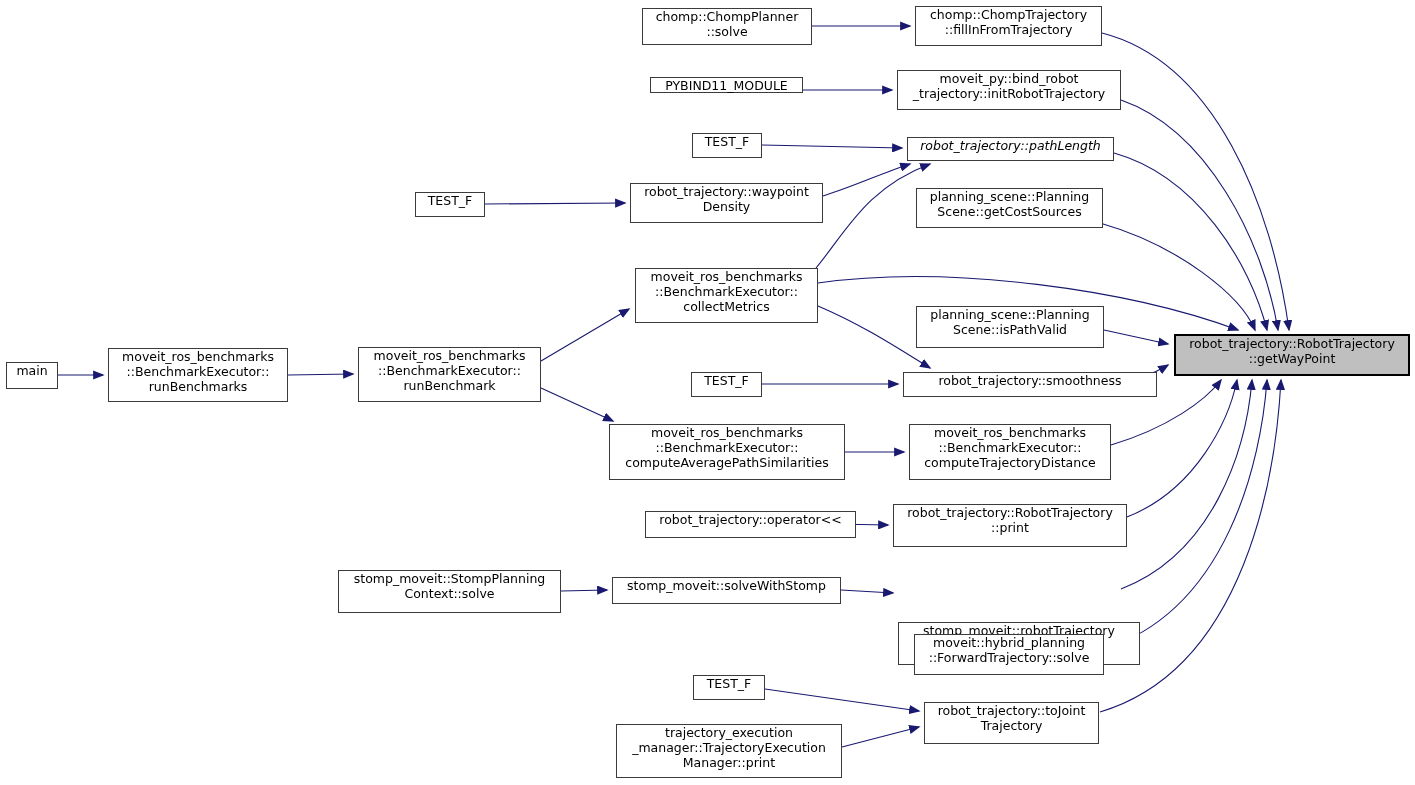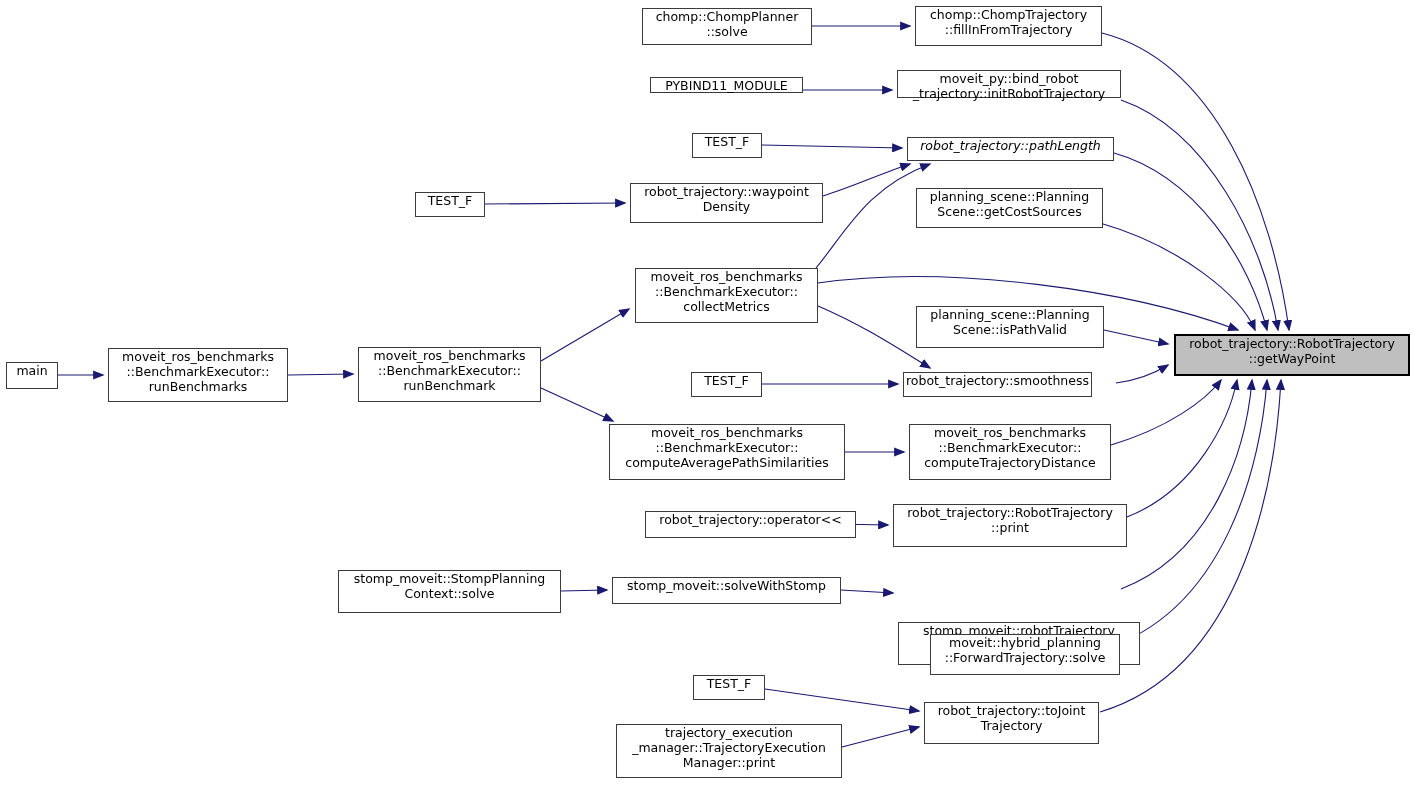--- a/index.html
+++ b/index.html
@@ -73,21 +73,21 @@
         <path d="M842,747 L919,727" class="edge" stroke="#191970" marker-end="url(#arrowhead)"></path>
         <path d="M1100,712 C1247,668 1276,472 1281,380" class="edge" stroke="#191970" marker-end="url(#arrowhead)"></path>
       </g>
   </svg>
   <div id="nodes-layer">
       <div class="node" style="left: 642px; top: 8px; width: 170px; height: 37px;"><span>chomp::ChompPlanner
 ::solve</span></div>
       <div class="node" style="left: 915px; top: 6px; width: 187px; height: 40px;"><span>chomp::ChompTrajectory
 ::fillInFromTrajectory</span></div>
       <div class="node" style="left: 650px; top: 77px; width: 153px; height: 16px;"><span>PYBIND11_MODULE</span></div>
-      <div class="node" style="left: 897px; top: 70px; width: 224px; height: 28px;"><span>moveit_py::bind_robot
+      <div class="node" style="left: 897px; top: 70px; width: 224px; height: 40px;"><span>moveit_py::bind_robot
 _trajectory::initRobotTrajectory</span></div>
       <div class="node" style="left: 692px; top: 133px; width: 70px; height: 25px;"><span>TEST_F</span></div>
       <div class="node" style="left: 907px; top: 137px; width: 207px; height: 24px; font-style: italic;"><span>robot_trajectory::pathLength</span></div>
       <div class="node" style="left: 415px; top: 192px; width: 70px; height: 25px;"><span>TEST_F</span></div>
       <div class="node" style="left: 630px; top: 183px; width: 193px; height: 40px;"><span>robot_trajectory::waypoint
 Density</span></div>
       <div class="node" style="left: 916px; top: 188px; width: 187px; height: 40px;"><span>planning_scene::Planning
 Scene::getCostSources</span></div>
       <div class="node" style="left: 635px; top: 268px; width: 183px; height: 55px;"><span>moveit_ros_benchmarks
 ::BenchmarkExecutor::
@@ -97,36 +97,36 @@
       <div class="node target" style="left: 1174px; top: 334px; width: 236px; height: 42px;"><span>robot_trajectory::RobotTrajectory
 ::getWayPoint</span></div>
       <div class="node" style="left: 6px; top: 362px; width: 52px; height: 27px;"><span>main</span></div>
       <div class="node" style="left: 108px; top: 348px; width: 180px; height: 54px;"><span>moveit_ros_benchmarks
 ::BenchmarkExecutor::
 runBenchmarks</span></div>
       <div class="node" style="left: 358px; top: 347px; width: 183px; height: 55px;"><span>moveit_ros_benchmarks
 ::BenchmarkExecutor::
 runBenchmark</span></div>
       <div class="node" style="left: 691px; top: 372px; width: 71px; height: 25px;"><span>TEST_F</span></div>
-      <div class="node" style="left: 903px; top: 372px; width: 189px; height: 25px;"><span>robot_trajectory::smoothness</span></div>
+      <div class="node" style="left: 903px; top: 372px; width: 254px; height: 25px;"><span>robot_trajectory::smoothness</span></div>
       <div class="node" style="left: 609px; top: 424px; width: 236px; height: 56px;"><span>moveit_ros_benchmarks
 ::BenchmarkExecutor::
 computeAveragePathSimilarities</span></div>
       <div class="node" style="left: 909px; top: 424px; width: 202px; height: 56px;"><span>moveit_ros_benchmarks
 ::BenchmarkExecutor::
 computeTrajectoryDistance</span></div>
       <div class="node" style="left: 621px; top: 511px; width: 211px; height: 27px; margin-left: 24px;"><span>robot_trajectory::operator&lt;&lt;</span></div>
       <div class="node" style="left: 893px; top: 504px; width: 234px; height: 43px;"><span>robot_trajectory::RobotTrajectory
 ::print</span></div>
       <div class="node" style="left: 338px; top: 570px; width: 223px; height: 43px;"><span>stomp_moveit::StompPlanning
 Context::solve</span></div>
       <div class="node" style="left: 612px; top: 577px; width: 229px; height: 27px;"><span>stomp_moveit::solveWithStomp</span></div>
       <div class="node" style="left: 898px; top: 574px; width: 242px; height: 43px; margin-top: 48px;"><span>stomp_moveit::robotTrajectory
 ToMatrix</span></div>
-      <div class="node" style="left: 914px; top: 634px; width: 190px; height: 41px; margin-left: 16px;"><span>moveit::hybrid_planning
+      <div class="node" style="left: 914px; top: 634px; width: 190px; height: 41px;"><span>moveit::hybrid_planning
 ::ForwardTrajectory::solve</span></div>
       <div class="node" style="left: 693px; top: 675px; width: 72px; height: 25px;"><span>TEST_F</span></div>
       <div class="node" style="left: 924px; top: 702px; width: 175px; height: 42px;"><span>robot_trajectory::toJoint
 Trajectory</span></div>
       <div class="node" style="left: 616px; top: 724px; width: 226px; height: 54px;"><span>trajectory_execution
 _manager::TrajectoryExecution
 Manager::print</span></div>
     </div>
 </div>
 

